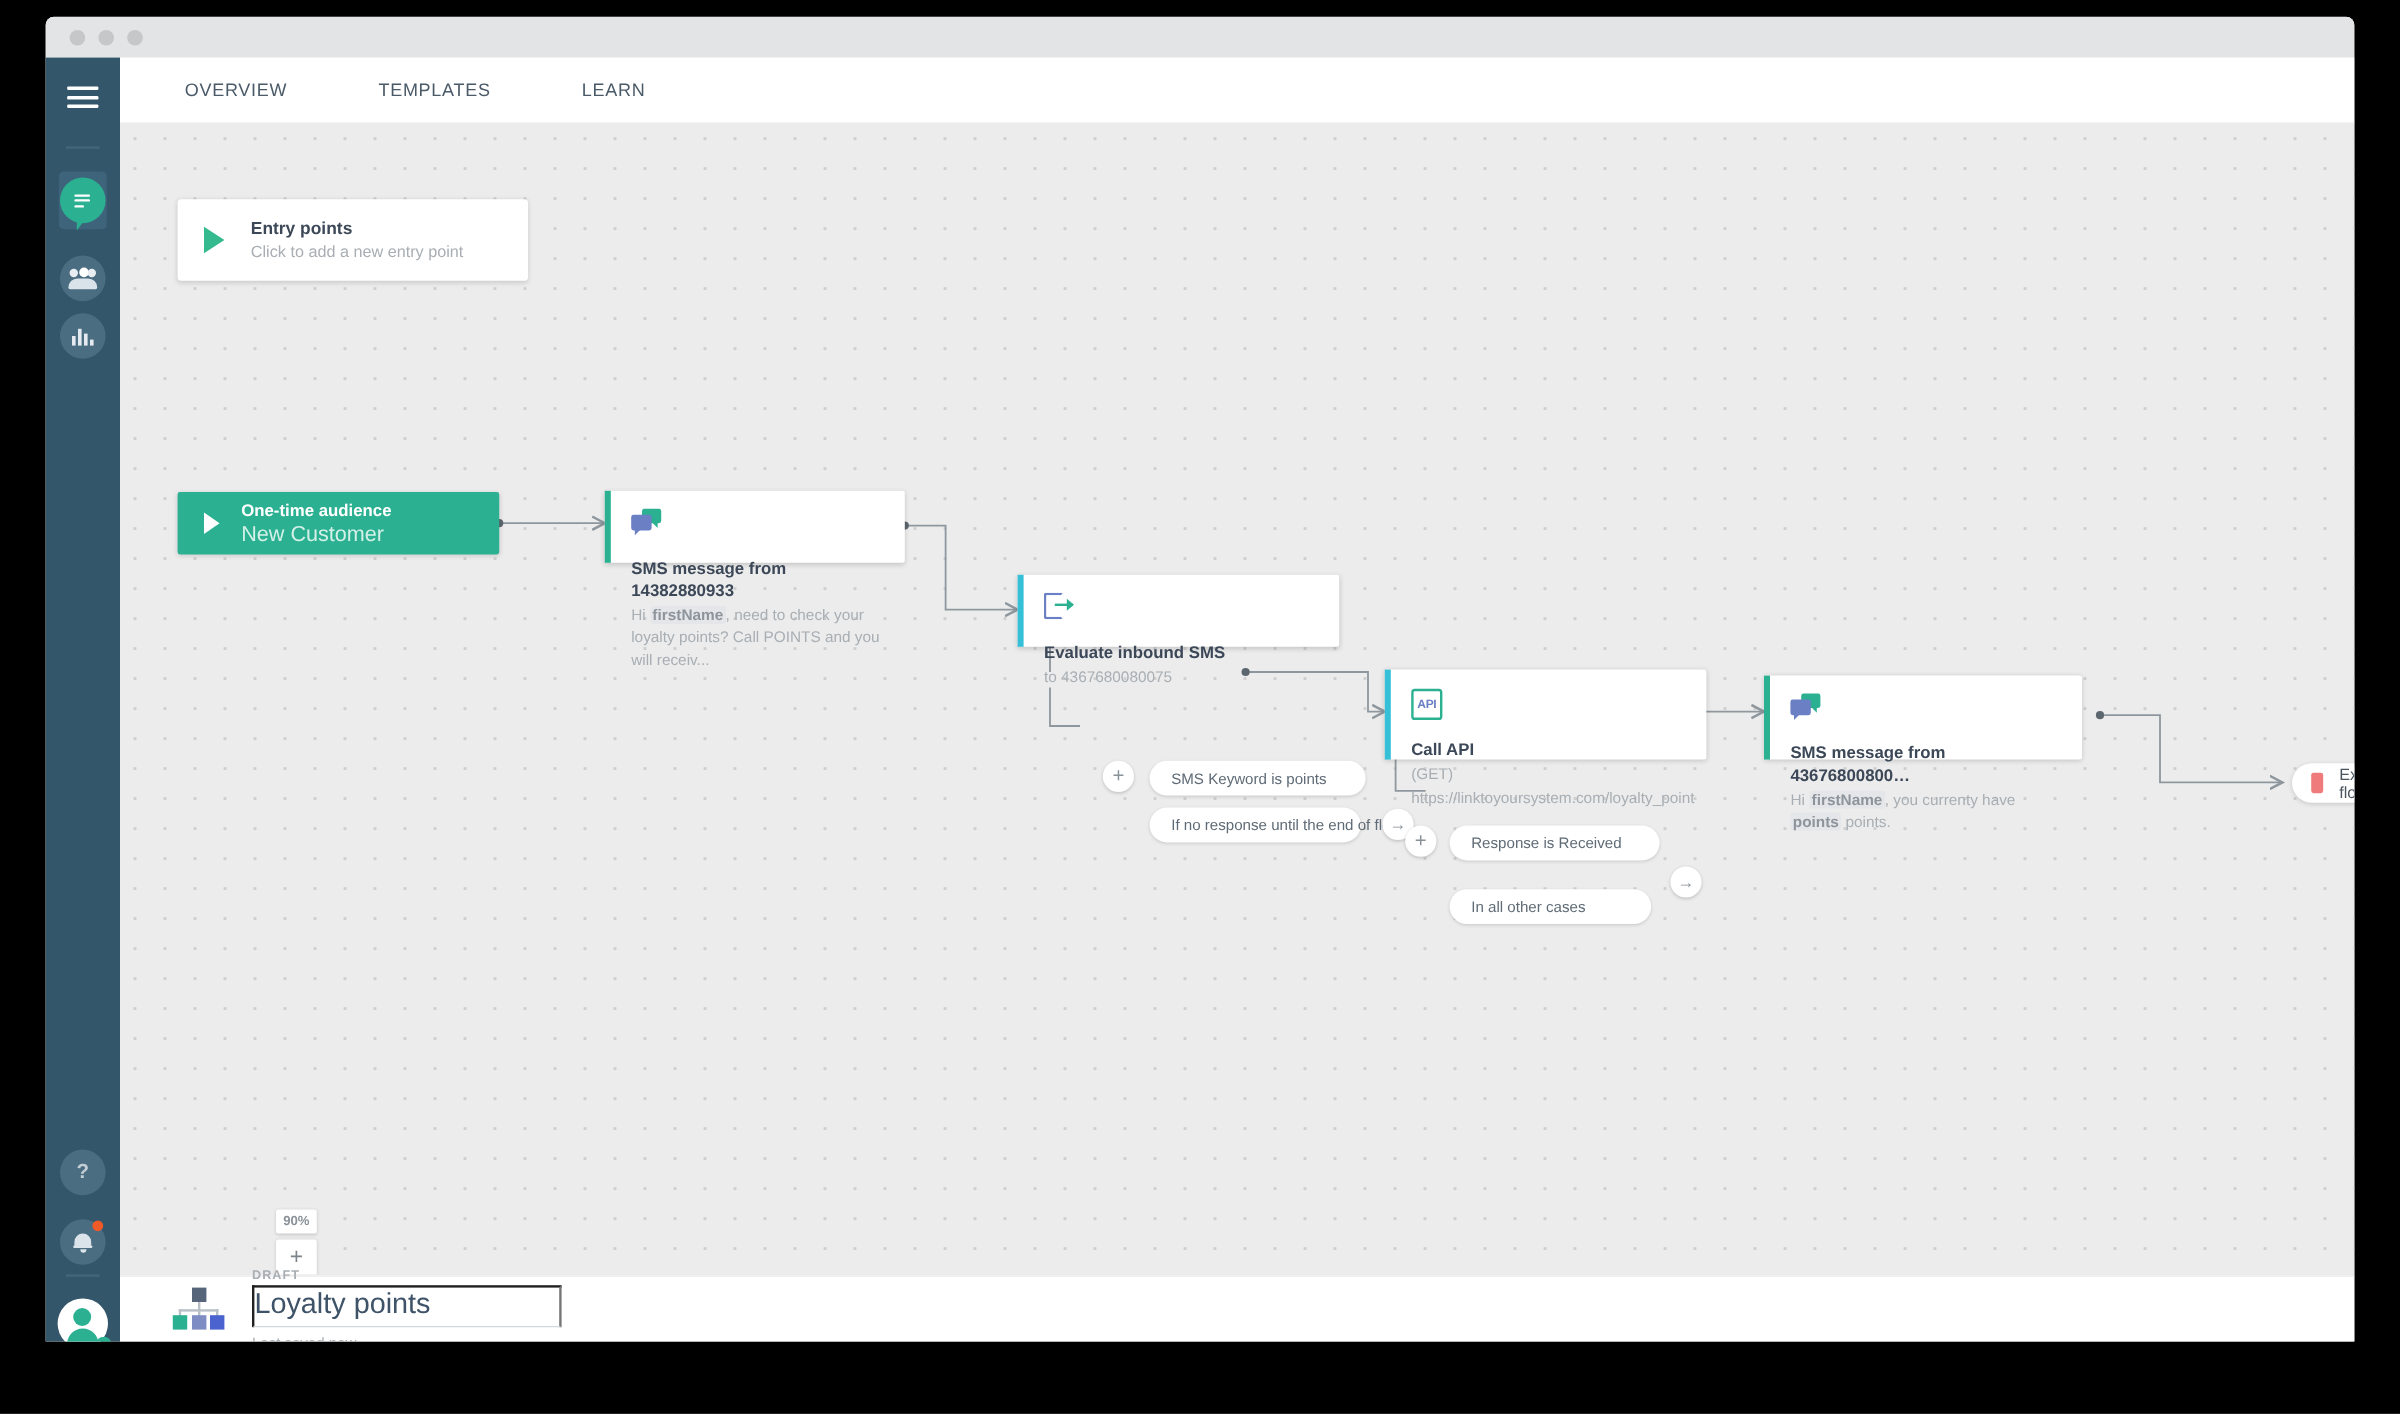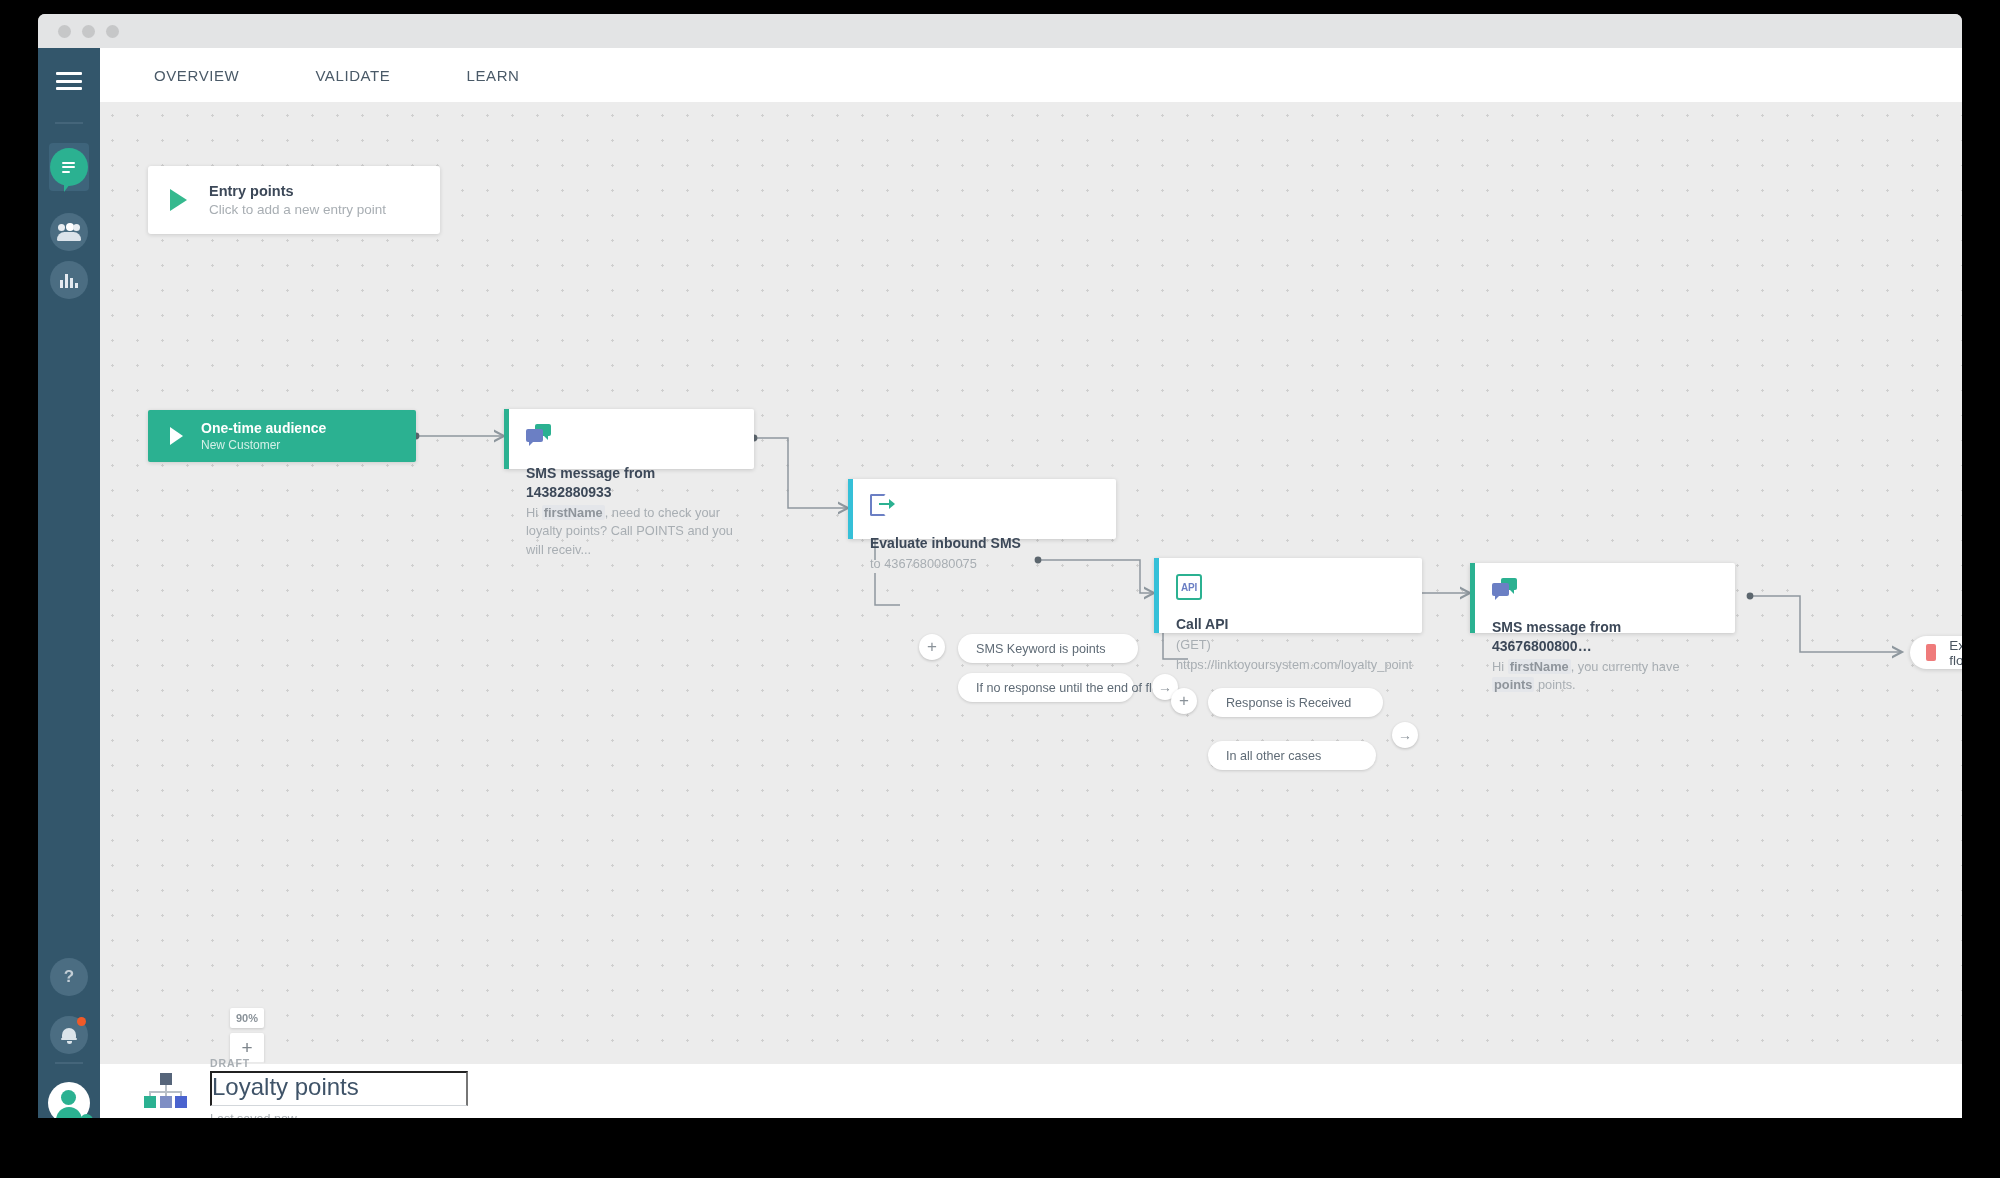--- a/index.html
+++ b/index.html
@@ -134,21 +134,21 @@
     display: flex; align-items: center; padding-left: 22px;
     cursor: pointer;
     box-shadow: 0 1px 4px rgba(0,0,0,0.14);
   }
   #node-audience .play-tri {
     border-left-color: #ffffff;
     border-left-width: 13px; border-top-width: 9px; border-bottom-width: 9px;
     margin-right: 18px;
   }
   #aud-title { font-size: 14px; font-weight: bold; color: #ffffff; }
-  #aud-sub { font-size: 12px; color: #d4f0e8; margin-top: 2px; }
+  #aud-sub { font-size: 18px; color: #d4f0e8; margin-top: 2px; }
 
   
   .ico-sms { position: relative; width: 25px; height: 22px; flex: 0 0 25px; margin-top: 2px; }
   .ico-sms .bk { position: absolute; right: 0; top: 0; width: 16px; height: 12px;
                  background: #2bb191; border-radius: 2px; }
   .ico-sms .bk:after { content: ""; position: absolute; right: 3px; bottom: -4px;
                  border-left: 5px solid transparent; border-right: 0 solid transparent;
                  border-top: 5px solid #2bb191; }
   .ico-sms .fr { position: absolute; left: 0; top: 5px; width: 17px; height: 13px;
                  background: #6b7fc4; border-radius: 2px; }
@@ -325,21 +325,21 @@
       <span style="position:absolute;left:13px;top:8px;width:15px;height:15px;border-radius:50%;background:#2bb191;"></span>
       <span style="position:absolute;left:8px;top:25px;width:26px;height:20px;border-radius:13px 13px 0 0;background:#2bb191;"></span>
     </div>
     <span style="position:absolute;left:42px;top:1066px;width:13px;height:13px;border-radius:50%;background:#2bb191;border:3px dotted #2bb191;"></span>
   </div>
 
   <div id="main">
 
     <div id="topnav">
       <div class="topnav-tab">OVERVIEW</div>
-      <div class="topnav-tab">VALIDATE</div>
+      <div class="topnav-tab">TEMPLATES</div>
       <div class="topnav-tab">LEARN</div>
     </div>
 
     <div id="canvas">
 
       <svg id="wires">
         <defs>
           <marker id="arw" markerWidth="9" markerHeight="9" refX="7" refY="4.5" orient="auto">
             <path d="M0,0.8 L7,4.5 L0,8.2" fill="none" stroke="#8e979e" stroke-width="1.4"></path>
           </marker>

